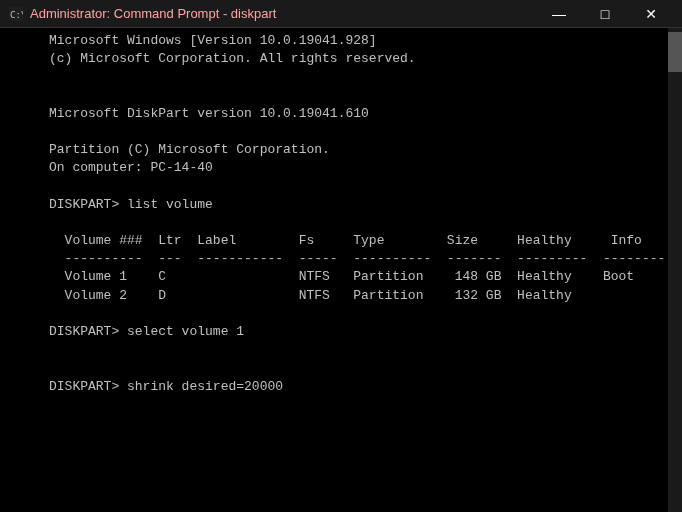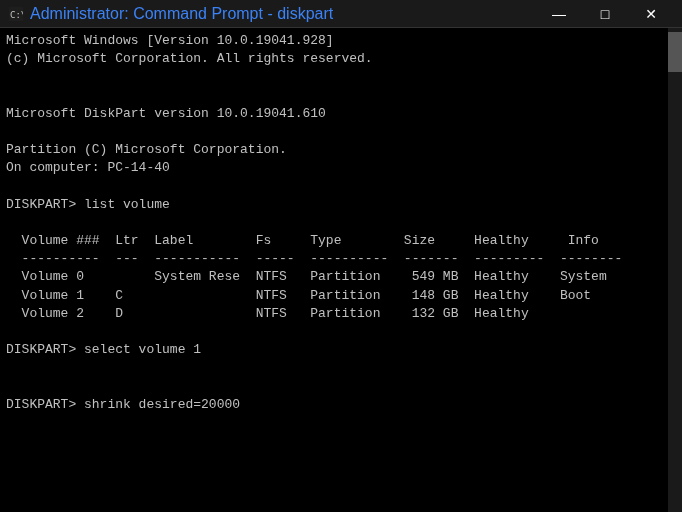--- a/index.html
+++ b/index.html
@@ -44,22 +44,22 @@
       justify-content: center;
     }
 
     .title-bar-icon svg {
       width: 14px;
       height: 14px;
     }
 
     .title-bar-text {
       flex: 1;
-      color: #3b82f6;
-      font-size: 16px;
+      color: #fca5a5;
+      font-size: 13px;
       font-family: 'Segoe UI', sans-serif;
     }
 
     .title-bar-controls {
       display: flex;
       gap: 0;
     }
 
     .title-bar-btn {
       width: 46px;
@@ -102,20 +102,21 @@
 
     .content {
       padding-right: 16px;
       color: #c0c0c0;
       line-height: 1.4;
     }
 
     .line {
       white-space: pre;
       min-height: 1.4em;
+      margin-left: 43px;
     }
   </style>
 </head>
 <body>
 
 <div class="window">
   <div class="title-bar">
     <div class="title-bar-icon">
       <svg viewBox="0 0 14 14" fill="none" xmlns="http://www.w3.org/2000/svg">
         <rect width="14" height="14" fill="#1e1e1e"></rect>
@@ -137,21 +138,20 @@
         <div class="line">&nbsp;</div>
         <div class="line">Microsoft DiskPart version 10.0.19041.610</div>
         <div class="line">&nbsp;</div>
         <div class="line">Partition (C) Microsoft Corporation.</div>
         <div class="line">On computer: PC-14-40</div>
         <div class="line">&nbsp;</div>
         <div class="line">DISKPART&gt; list volume</div>
         <div class="line">&nbsp;</div>
         <div class="line">  Volume ###  Ltr  Label        Fs     Type        Size     Healthy     Info</div>
         <div class="line">  ----------  ---  -----------  -----  ----------  -------  ---------  --------</div>
-        <div class="line">  Volume 0         System Rese  NTFS   Partition    549 MB  Healthy    System</div>
         <div class="line">  Volume 1    C                 NTFS   Partition    148 GB  Healthy    Boot</div>
         <div class="line">  Volume 2    D                 NTFS   Partition    132 GB  Healthy</div>
         <div class="line">&nbsp;</div>
         <div class="line">DISKPART&gt; select volume 1</div>
         <div class="line">&nbsp;</div>
         <div class="line">&nbsp;</div>
         <div class="line">DISKPART&gt; shrink desired=20000</div>
         <div class="line">&nbsp;</div>
         <div class="line">&nbsp;</div>
         <div class="line">&nbsp;</div>

